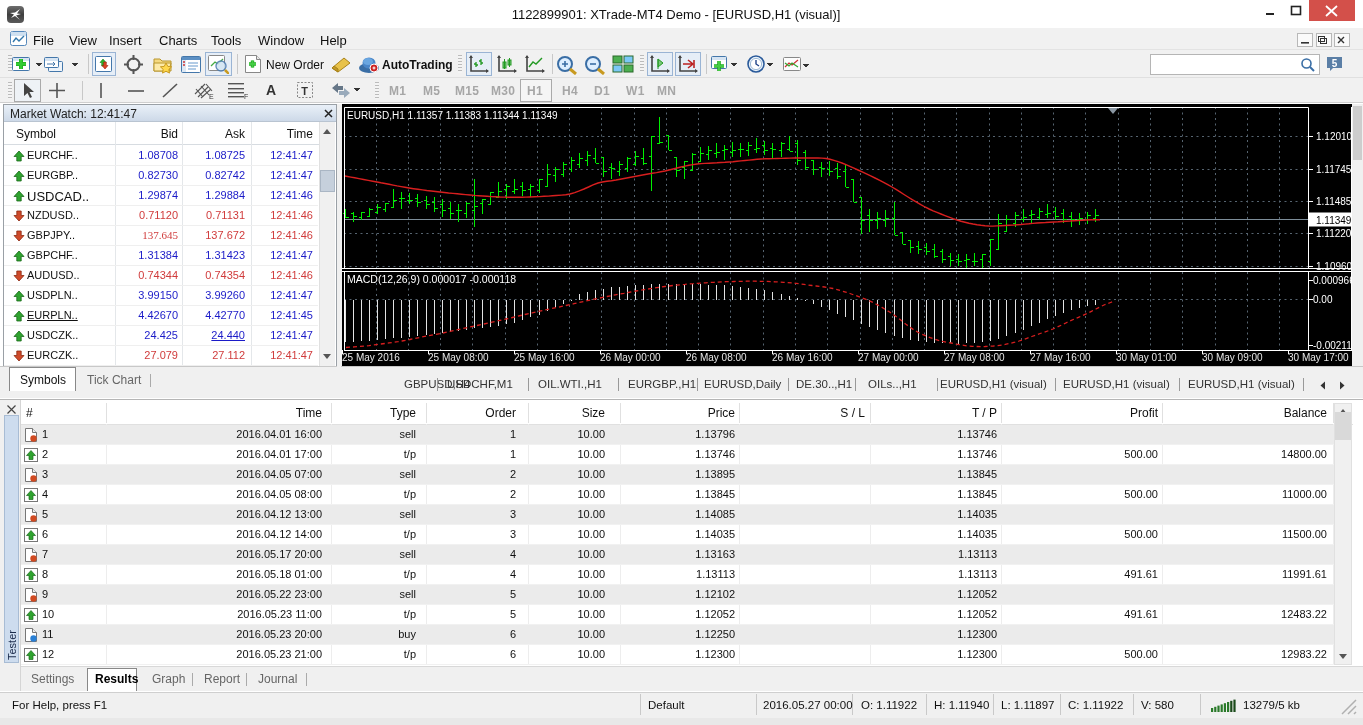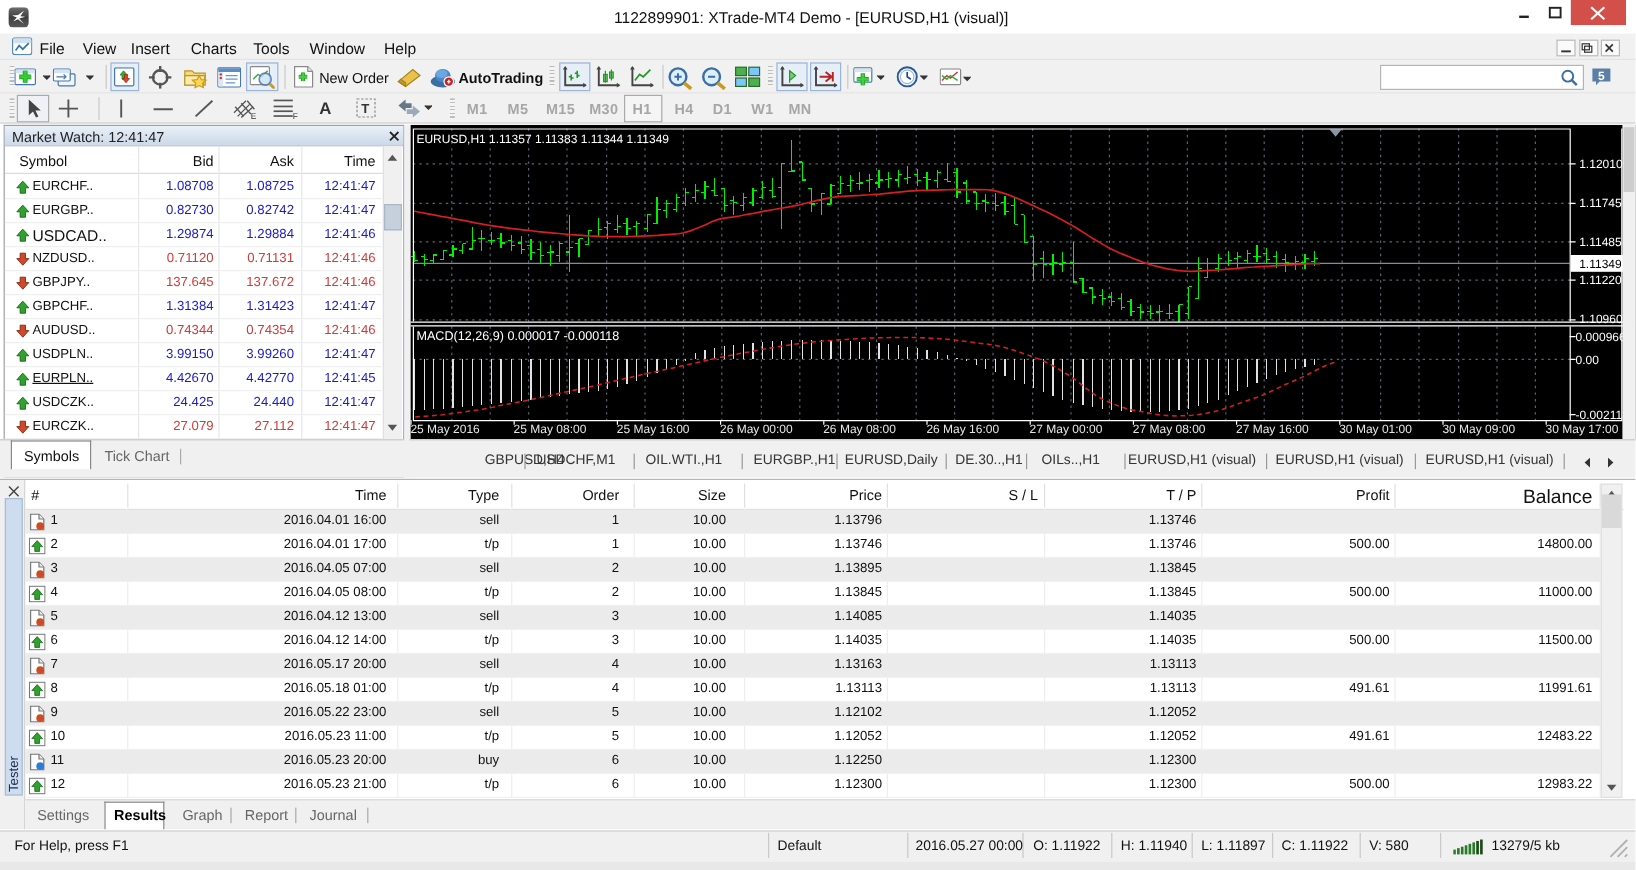--- a/index.html
+++ b/index.html
@@ -303,21 +303,21 @@
   </svg>
 <div class="a" style="left:27px;top:209px;font-size:11px;color:#111;white-space:nowrap;">NZDUSD..</div>
 <div class="a" style="right:1185px;top:209px;font-size:11px;color:#d03b3b;white-space:nowrap;">0.71120</div>
 <div class="a" style="right:1118px;top:209px;font-size:11px;color:#d03b3b;white-space:nowrap;text-align:right;">0.71131</div>
 <div class="a" style="right:1050px;top:209px;font-size:11px;color:#d03b3b;white-space:nowrap;">12:41:46</div>
 <div class="a" style="left:4px;top:225px;width:314px;height:1px;background:#efefef;"></div>
 <svg class="a" style="left:13px;top:230px" width="12" height="12">
     <path d="M6 11 L11 5.5 H8.2 V1 H3.8 V5.5 H1 z" fill="#cf4a2a" stroke="#8a2a12" stroke-width="0.8"></path>
   </svg>
 <div class="a" style="left:27px;top:229px;font-size:11px;color:#111;white-space:nowrap;">GBPJPY..</div>
-<div class="a" style="right:1185px;top:229px;font-size:11px;color:#d03b3b;white-space:nowrap;">137.645</div>
+<div class="a" style="right:1185px;top:229px;font-size:11px;color:#d03b3b;white-space:nowrap;font-family:Liberation Serif, serif;">137.645</div>
 <div class="a" style="right:1118px;top:229px;font-size:11px;color:#d03b3b;white-space:nowrap;">137.672</div>
 <div class="a" style="right:1050px;top:229px;font-size:11px;color:#d03b3b;white-space:nowrap;">12:41:46</div>
 <div class="a" style="left:4px;top:245px;width:314px;height:1px;background:#efefef;"></div>
 <svg class="a" style="left:13px;top:250px" width="12" height="12">
     <path d="M6 1 L11 6.5 H8.2 V11 H3.8 V6.5 H1 z" fill="#2fa32f" stroke="#1a6a1a" stroke-width="0.8"></path>
   </svg>
 <div class="a" style="left:27px;top:249px;font-size:11px;color:#111;white-space:nowrap;">GBPCHF..</div>
 <div class="a" style="right:1185px;top:249px;font-size:11px;color:#1b1bc8;white-space:nowrap;">1.31384</div>
 <div class="a" style="right:1118px;top:249px;font-size:11px;color:#1b1bc8;white-space:nowrap;">1.31423</div>
 <div class="a" style="right:1050px;top:249px;font-size:11px;color:#1b1bc8;white-space:nowrap;">12:41:47</div>
@@ -344,21 +344,21 @@
 <div class="a" style="left:27px;top:309px;font-size:11px;color:#111;white-space:nowrap;text-decoration:underline;">EURPLN..</div>
 <div class="a" style="right:1185px;top:309px;font-size:11px;color:#1b1bc8;white-space:nowrap;">4.42670</div>
 <div class="a" style="right:1118px;top:309px;font-size:11px;color:#1b1bc8;white-space:nowrap;">4.42770</div>
 <div class="a" style="right:1050px;top:309px;font-size:11px;color:#1b1bc8;white-space:nowrap;">12:41:45</div>
 <div class="a" style="left:4px;top:325px;width:314px;height:1px;background:#efefef;"></div>
 <svg class="a" style="left:13px;top:330px" width="12" height="12">
     <path d="M6 1 L11 6.5 H8.2 V11 H3.8 V6.5 H1 z" fill="#2fa32f" stroke="#1a6a1a" stroke-width="0.8"></path>
   </svg>
 <div class="a" style="left:27px;top:329px;font-size:11px;color:#111;white-space:nowrap;">USDCZK..</div>
 <div class="a" style="right:1185px;top:329px;font-size:11px;color:#1b1bc8;white-space:nowrap;">24.425</div>
-<div class="a" style="right:1118px;top:329px;font-size:11px;color:#1b1bc8;white-space:nowrap;">24.440</div>
+<div class="a" style="right:1118px;top:329px;font-size:11px;color:#1b1bc8;white-space:nowrap;text-decoration:underline;">24.440</div>
 <div class="a" style="right:1050px;top:329px;font-size:11px;color:#1b1bc8;white-space:nowrap;">12:41:47</div>
 <div class="a" style="left:4px;top:345px;width:314px;height:1px;background:#efefef;"></div>
 <svg class="a" style="left:13px;top:350px" width="12" height="12">
     <path d="M6 11 L11 5.5 H8.2 V1 H3.8 V5.5 H1 z" fill="#cf4a2a" stroke="#8a2a12" stroke-width="0.8"></path>
   </svg>
 <div class="a" style="left:27px;top:349px;font-size:11px;color:#111;white-space:nowrap;">EURCZK..</div>
 <div class="a" style="right:1185px;top:349px;font-size:11px;color:#d03b3b;white-space:nowrap;">27.079</div>
 <div class="a" style="right:1118px;top:349px;font-size:11px;color:#d03b3b;white-space:nowrap;">27.112</div>
 <div class="a" style="right:1050px;top:349px;font-size:11px;color:#d03b3b;white-space:nowrap;">12:41:47</div>
 <div class="a" style="left:4px;top:365px;width:314px;height:1px;background:#efefef;"></div>
@@ -453,21 +453,21 @@
 <div class="a" style="left:6px;top:660px;font-size:11px;color:#1a2a4a;white-space:nowrap;transform:rotate(-90deg);transform-origin:0 0;">Tester</div>
 <div class="a" style="left:26px;top:406px;font-size:12px;color:#111;white-space:nowrap;">#</div>
 <div class="a" style="right:1041px;top:406px;font-size:12px;color:#111;white-space:nowrap;">Time</div>
 <div class="a" style="right:947px;top:406px;font-size:12px;color:#111;white-space:nowrap;">Type</div>
 <div class="a" style="right:847px;top:406px;font-size:12px;color:#111;white-space:nowrap;">Order</div>
 <div class="a" style="right:758px;top:406px;font-size:12px;color:#111;white-space:nowrap;">Size</div>
 <div class="a" style="right:628px;top:406px;font-size:12px;color:#111;white-space:nowrap;margin-left:32px;">Price</div>
 <div class="a" style="right:498px;top:406px;font-size:12px;color:#111;white-space:nowrap;">S / L</div>
 <div class="a" style="right:366px;top:406px;font-size:12px;color:#111;white-space:nowrap;">T / P</div>
 <div class="a" style="right:205px;top:406px;font-size:12px;color:#111;white-space:nowrap;">Profit</div>
-<div class="a" style="right:36px;top:406px;font-size:16px;color:#111;white-space:nowrap;">Balance</div>
+<div class="a" style="right:36px;top:406px;font-size:12px;color:#111;white-space:nowrap;">Balance</div>
 <div class="a" style="left:21px;top:424px;width:1332px;height:1px;background:#e0e0e0;"></div>
 <div class="a" style="left:106px;top:403px;width:1px;height:20px;background:#e0e0e0;"></div>
 <div class="a" style="left:106px;top:424px;width:1px;height:241px;background:#ededed;"></div>
 <div class="a" style="left:331px;top:403px;width:1px;height:20px;background:#e0e0e0;"></div>
 <div class="a" style="left:331px;top:424px;width:1px;height:241px;background:#ededed;"></div>
 <div class="a" style="left:426px;top:403px;width:1px;height:20px;background:#e0e0e0;"></div>
 <div class="a" style="left:426px;top:424px;width:1px;height:241px;background:#ededed;"></div>
 <div class="a" style="left:528px;top:403px;width:1px;height:20px;background:#e0e0e0;"></div>
 <div class="a" style="left:528px;top:424px;width:1px;height:241px;background:#ededed;"></div>
 <div class="a" style="left:620px;top:403px;width:1px;height:20px;background:#e0e0e0;"></div>

